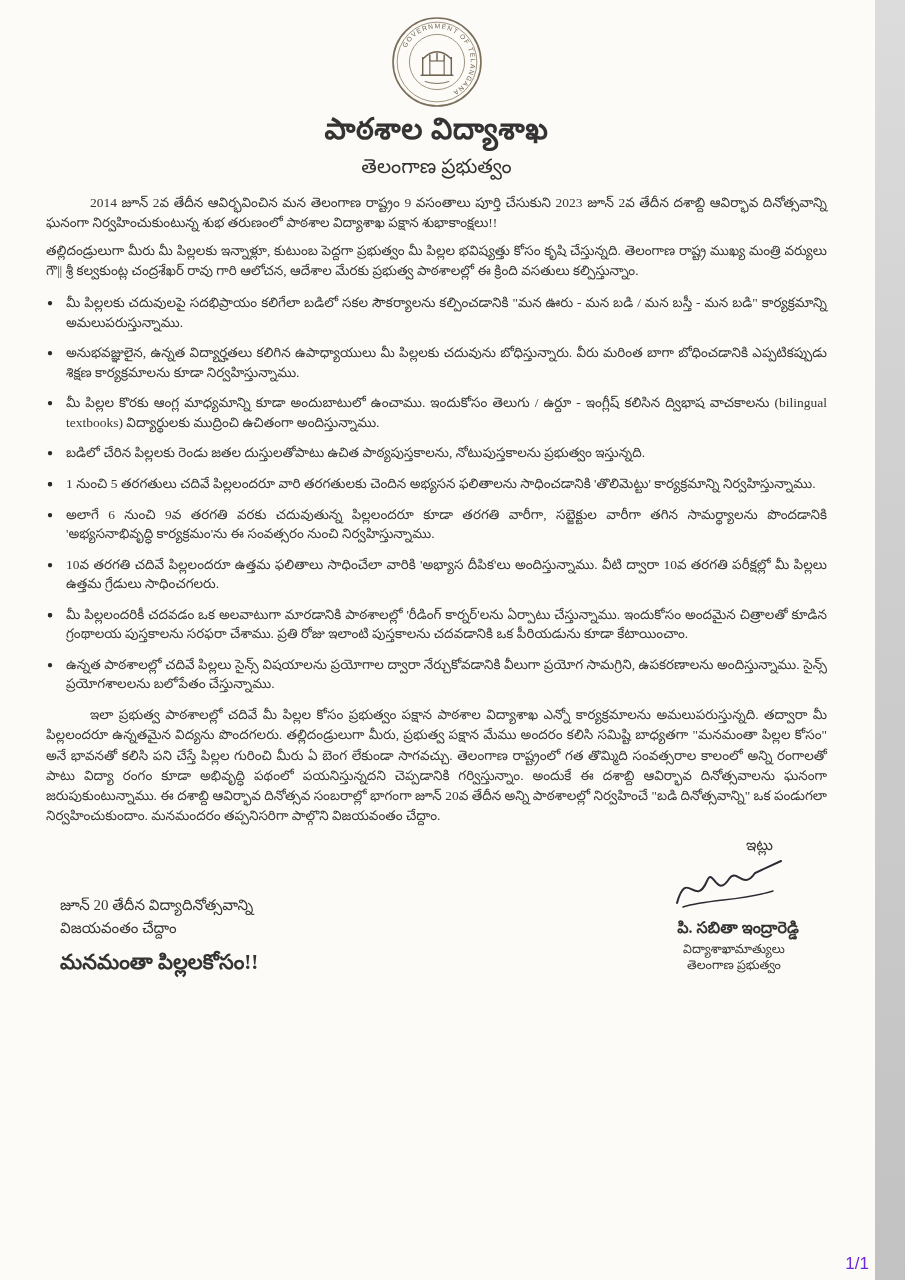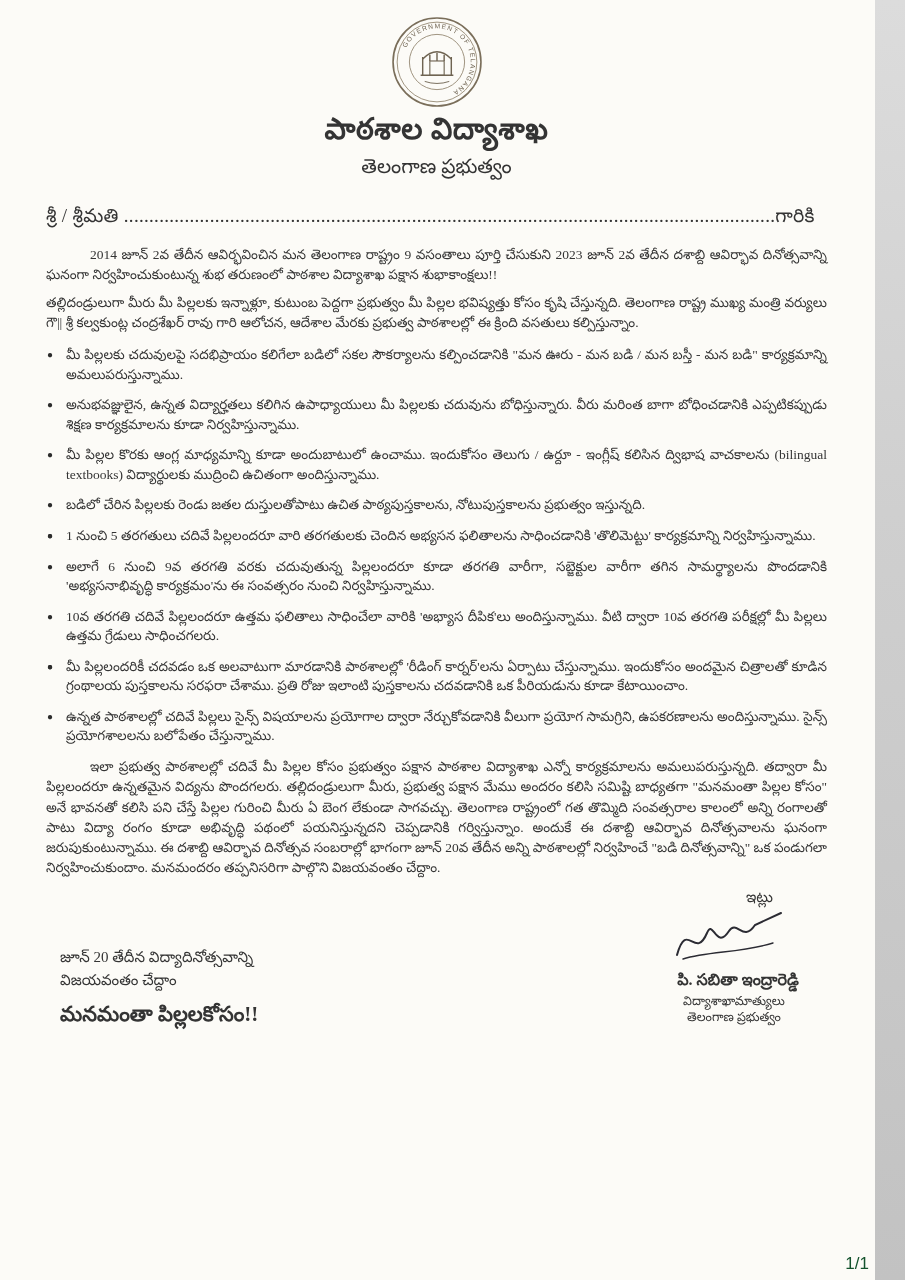--- a/index.html
+++ b/index.html
@@ -58,21 +58,21 @@
   }
   .slogan { font-size:15px; line-height:1.55; padding-left:14px; padding-bottom:6px; }
   .slogan-big { font-size:21px; font-weight:700; margin-top:5px; }
   .sig-block { text-align:center; margin-right:28px; padding-bottom:10px; }
   .sig-itlu { font-size:15px; text-align:right; padding-right:26px; }
   .sig-name { font-size:16px; font-weight:700; margin-top:2px;margin-left:8px; }
   .sig-title { font-size:12.5px; line-height:1.35; }
   .page-num {
     position:absolute; right:36px; bottom:6px;
     font-family:"Liberation Sans", sans-serif;
-    font-size:17px; color:#14532d;
+    font-size:17px; color:#6d28d9;
   }
   .seal-ring-text { font-family:"Liberation Sans", sans-serif; font-size:6.5px; letter-spacing:1.2px; fill:#6f6452; }
 </style>
 </head>
 <body>
 
 <div class="page">
   <div class="scan-edge"></div>
 
   <div class="content">
@@ -95,21 +95,20 @@
           <rect x="38" y="44" width="14" height="14" stroke-width="1.1"></rect>
           <path d="M38 44 L38 38 M52 44 L52 38 M45 44 L45 36"></path>
           <path d="M29 58 L61 58"></path>
           <path d="M33 64 Q45 68 57 64" stroke-width="0.9"></path>
         </g>
       </svg>
       <h1 class="dept-title">పాఠశాల విద్యాశాఖ</h1>
       <h2 class="govt-title">తెలంగాణ ప్రభుత్వం</h2>
     </header>
 
-    <div class="salutation">శ్రీ / శ్రీమతి .................................................................................................................................గారికి</div>
 
     <p class="body-para indent">2014 జూన్ 2వ తేదీన ఆవిర్భవించిన మన తెలంగాణ రాష్ట్రం 9 వసంతాలు పూర్తి చేసుకుని 2023 జూన్ 2వ తేదీన దశాబ్ది ఆవిర్భావ దినోత్సవాన్ని ఘనంగా నిర్వహించుకుంటున్న శుభ తరుణంలో పాఠశాల విద్యాశాఖ పక్షాన శుభాకాంక్షలు!!</p>
 
     <p class="body-para">తల్లిదండ్రులుగా మీరు మీ పిల్లలకు ఇన్నాళ్లూ, కుటుంబ పెద్దగా ప్రభుత్వం మీ పిల్లల భవిష్యత్తు కోసం కృషి చేస్తున్నది. తెలంగాణ రాష్ట్ర ముఖ్య మంత్రి వర్యులు గౌ|| శ్రీ కల్వకుంట్ల చంద్రశేఖర్ రావు గారి ఆలోచన, ఆదేశాల మేరకు ప్రభుత్వ పాఠశాలల్లో ఈ క్రింది వసతులు కల్పిస్తున్నాం.</p>
 
     <ul class="facilities">
       <li><span class="bullet-dot">●</span><span>మీ పిల్లలకు చదువులపై సదభిప్రాయం కలిగేలా బడిలో సకల సౌకర్యాలను కల్పించడానికి "మన ఊరు - మన బడి / మన బస్తీ - మన బడి" కార్యక్రమాన్ని అమలుపరుస్తున్నాము.</span></li>
       <li><span class="bullet-dot">●</span><span>అనుభవజ్ఞులైన, ఉన్నత విద్యార్హతలు కలిగిన ఉపాధ్యాయులు మీ పిల్లలకు చదువును బోధిస్తున్నారు. వీరు మరింత బాగా బోధించడానికి ఎప్పటికప్పుడు శిక్షణ కార్యక్రమాలను కూడా నిర్వహిస్తున్నాము.</span></li>
       <li><span class="bullet-dot">●</span><span>మీ పిల్లల కొరకు ఆంగ్ల మాధ్యమాన్ని కూడా అందుబాటులో ఉంచాము. ఇందుకోసం తెలుగు / ఉర్దూ - ఇంగ్లీష్ కలిసిన ద్విభాష వాచకాలను (bilingual textbooks) విద్యార్థులకు ముద్రించి ఉచితంగా అందిస్తున్నాము.</span></li>
       <li><span class="bullet-dot">●</span><span>బడిలో చేరిన పిల్లలకు రెండు జతల దుస్తులతోపాటు ఉచిత పాఠ్యపుస్తకాలను, నోటుపుస్తకాలను ప్రభుత్వం ఇస్తున్నది.</span></li>

